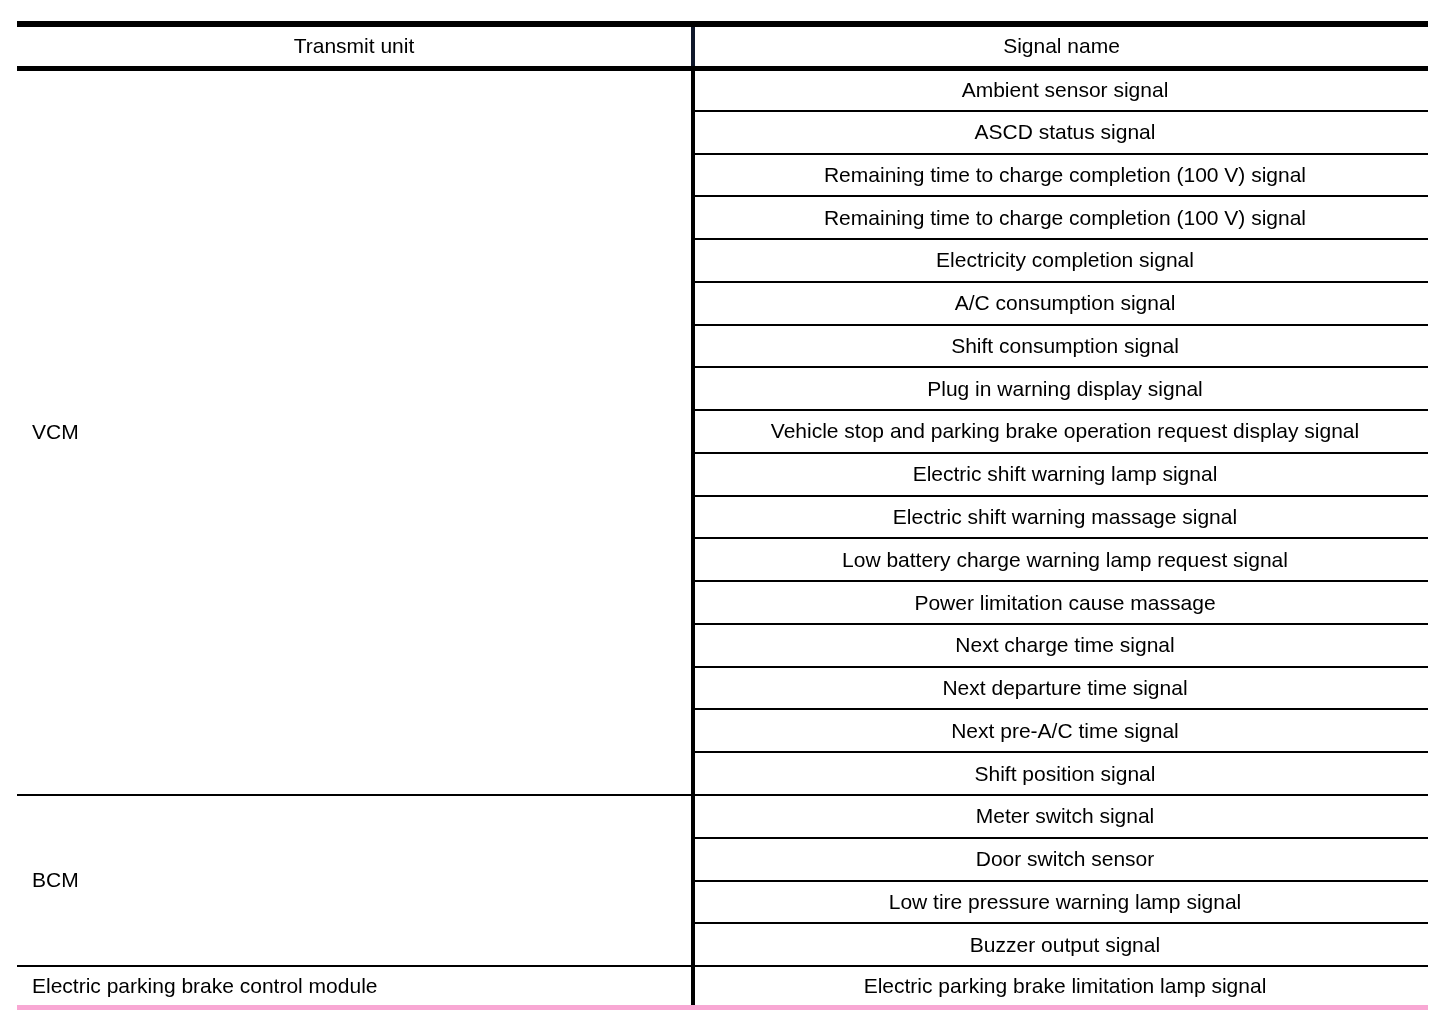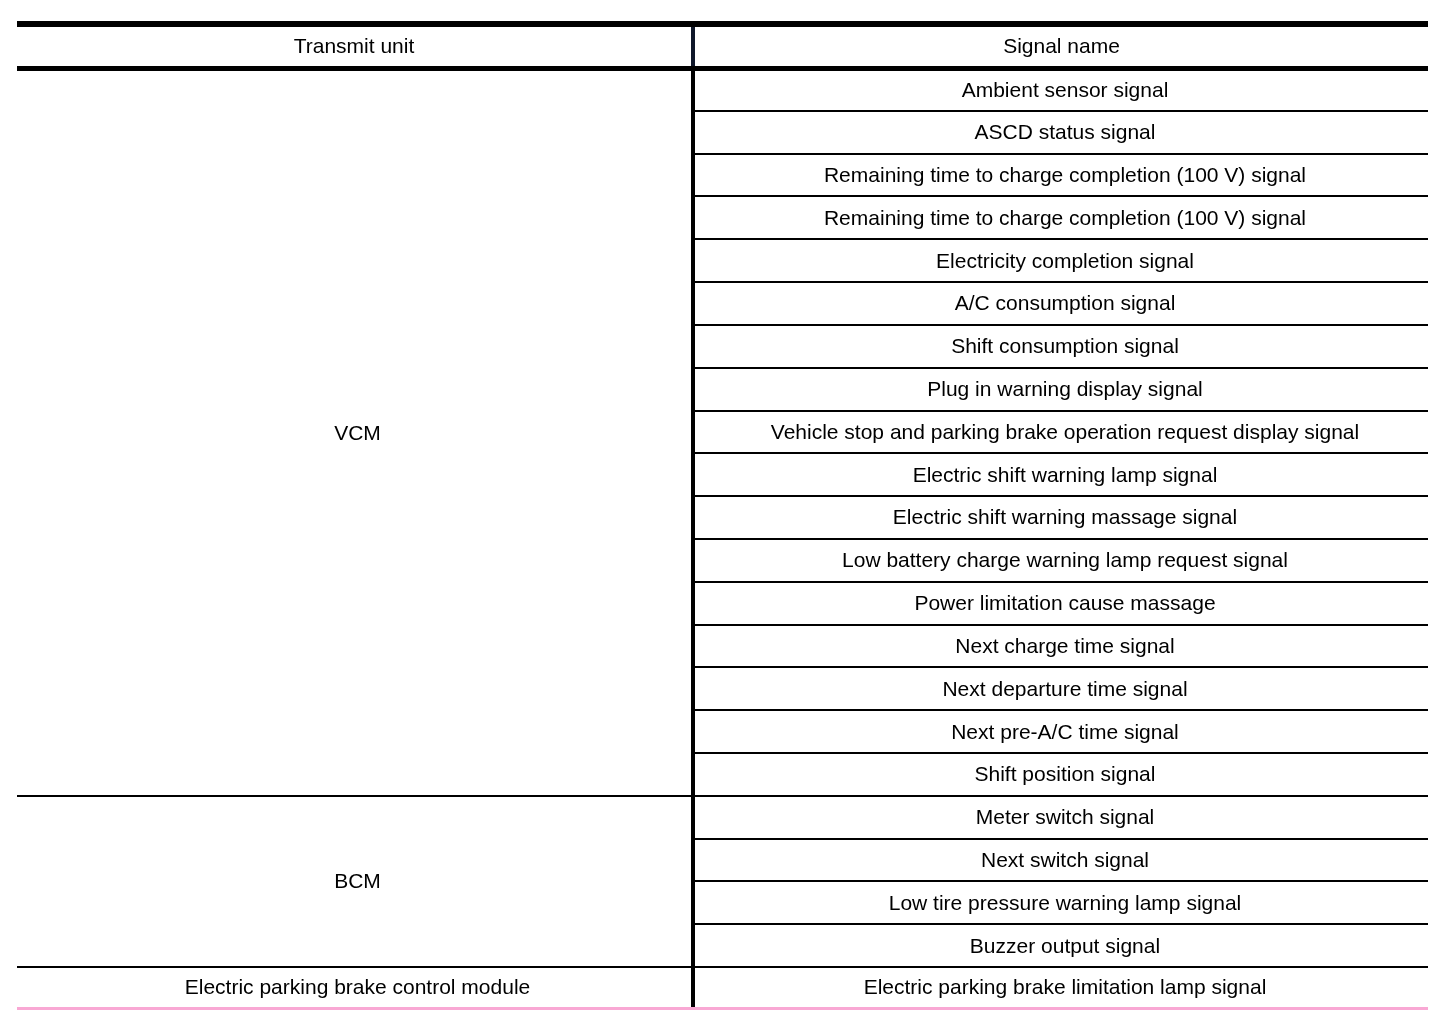--- a/index.html
+++ b/index.html
@@ -48,25 +48,25 @@
     border-left: 4px solid #000;
     border-bottom: 2px solid #000;
     height: 41px;
     padding: 2px 8px 2px 15px;
     text-align: center;
     vertical-align: middle;
   }
   td.unit-cell {
     border-bottom: 2px solid #000;
     padding: 2px 8px 2px 15px;
-    text-align: center;
+    text-align: left;
     vertical-align: middle;
   }
   tr.table-bottom td {
-    border-bottom: 6px solid #f9a8d4;
+    border-bottom: 8px solid #f9a8d4;
   }
 </style>
 </head>
 <body>
 
 <div class="page">
   <table class="signal-table">
     <colgroup>
       <col class="col-unit">
       <col class="col-signal">
@@ -129,21 +129,21 @@
         </tr>
       <tr>
           <td class="signal-cell">Shift position signal</td>
         </tr>
 
       <tr>
         <td class="unit-cell" rowspan="4">BCM</td>
         <td class="signal-cell">Meter switch signal</td>
       </tr>
       <tr>
-          <td class="signal-cell">Next switch signal</td>
+          <td class="signal-cell">Door switch sensor</td>
         </tr>
       <tr>
           <td class="signal-cell">Low tire pressure warning lamp signal</td>
         </tr>
       <tr>
           <td class="signal-cell">Buzzer output signal</td>
         </tr>
 
       <tr class="table-bottom">
         <td class="unit-cell">Electric parking brake control module</td>

